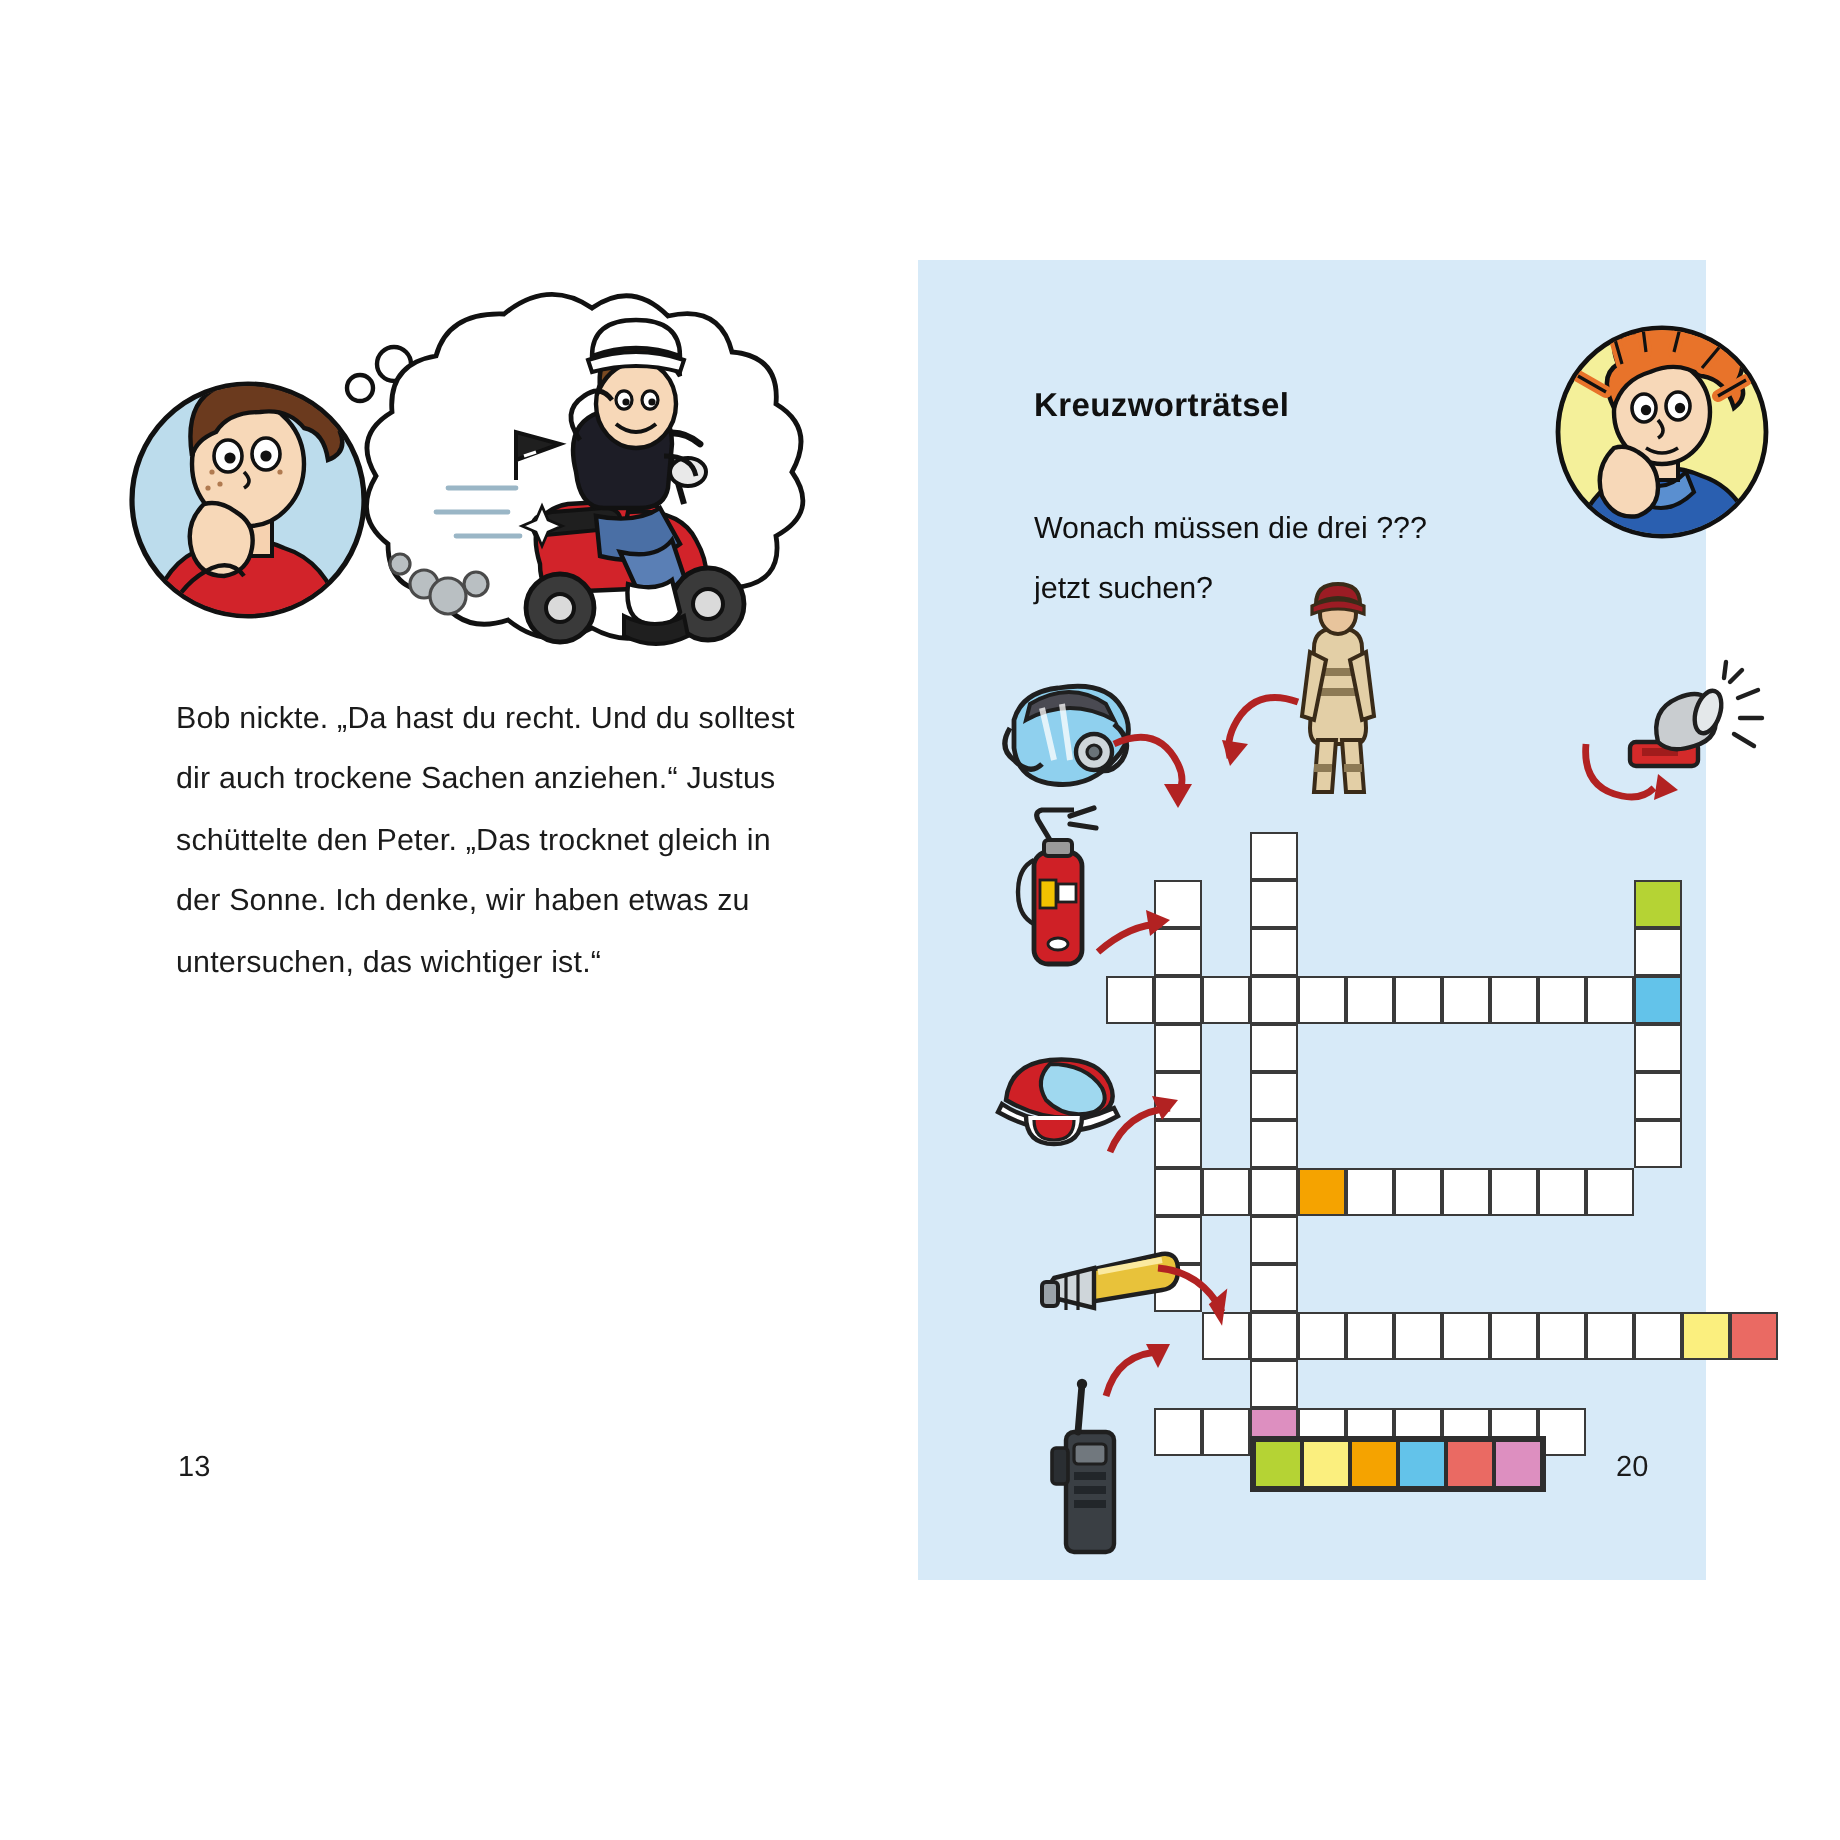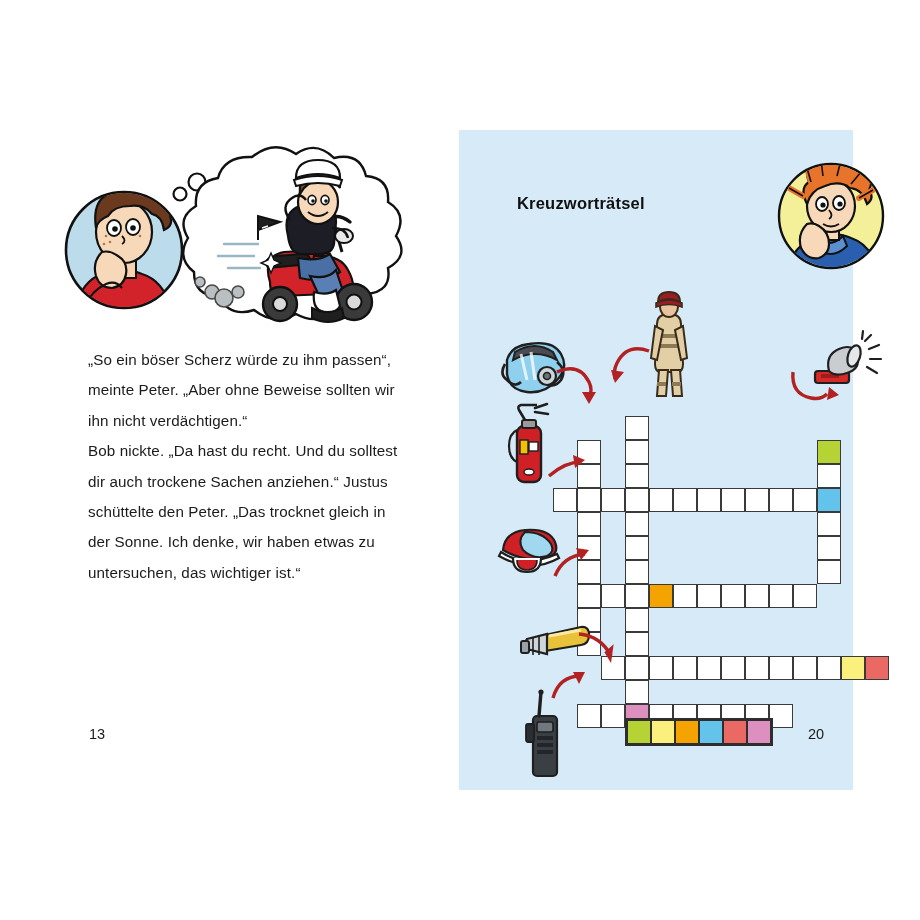--- a/index.html
+++ b/index.html
@@ -188,31 +188,34 @@
 
           <path d="M196 108 l0 -24 l22 6 l-22 8 z" fill="#1f1f1f" stroke="#111" stroke-width="2"></path>
           <path d="M200 96 l6 -2 M204 100 l6 -3" stroke="#fff" stroke-width="1.6"></path>
 
           <path d="M206 128 l3 -7 l3 7 l7 3 l-7 3 l-3 7 l-3 -7 l-7 -3 z" fill="#fff" stroke="#111" stroke-width="1.4"></path>
         </g>
       </svg>
     </div>
 
     <div id="story-text">
-      <p>„So ein böser Scherz würde zu ihm passen“, meinte Peter. „Aber ohne Beweise sollten wir ihn nicht verdächtigen.“</p>
       <p>Bob nickte. „Da hast du recht. Und du solltest dir auch trockene Sachen anziehen.“ Justus schüttelte den Peter. „Das trocknet gleich in der Sonne. Ich denke, wir haben etwas zu untersuchen, das wichtiger ist.“</p>
     </div>
 
     <div id="page-num-left">13</div>
   </div>
 
   <div id="right-page">
 
     <div id="puzzle-title">Kreuzworträtsel</div>
 
+    <div id="puzzle-question">
+      <p>Wonach müssen die drei ???</p>
+      <p>jetzt suchen?</p>
+    </div>
 
     <div id="hero-portrait">
       <svg width="128" height="128" viewBox="0 0 128 128">
         <circle cx="64" cy="64" r="52" fill="#f4f09a" stroke="#111" stroke-width="2.4"></circle>
         <clipPath id="clipH">
             <circle cx="64" cy="64" r="51"></circle>
           </clipPath>
         <g clip-path="url(#clipH)">
           <path d="M18 128 q6-34 28-42 q20-8 38 0 q24 8 28 42 z" fill="#2a5fb0" stroke="#111" stroke-width="2.2"></path>
           <path d="M50 84 q12 14 26 0 l4 10 q-16 16 -34 0 z" fill="#5a8fd0" stroke="#111" stroke-width="2"></path>

